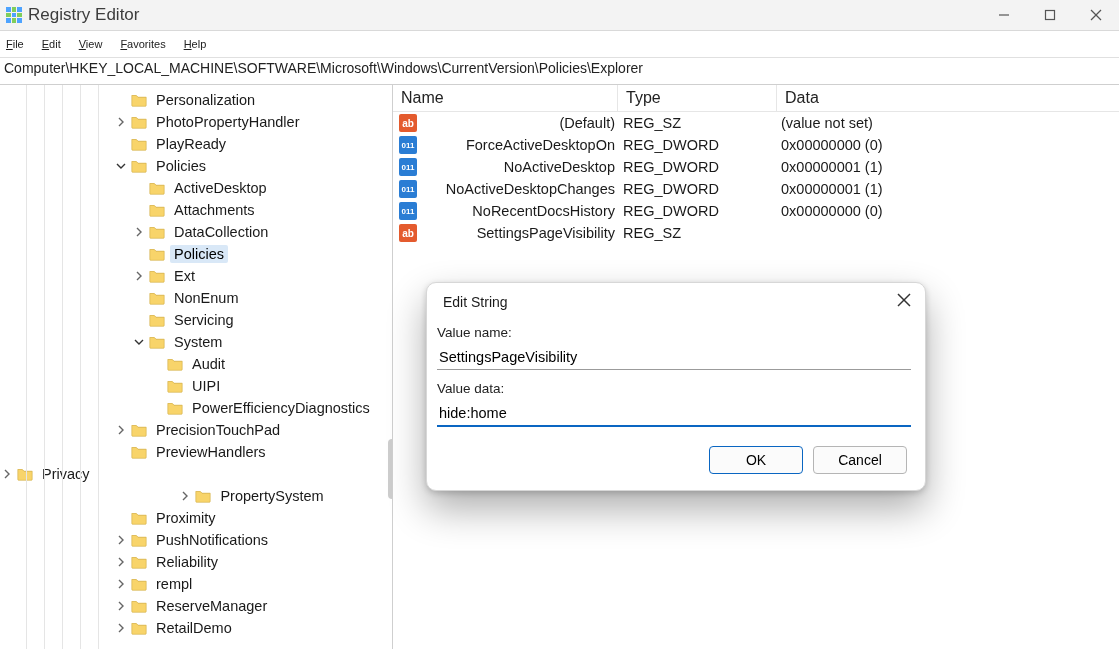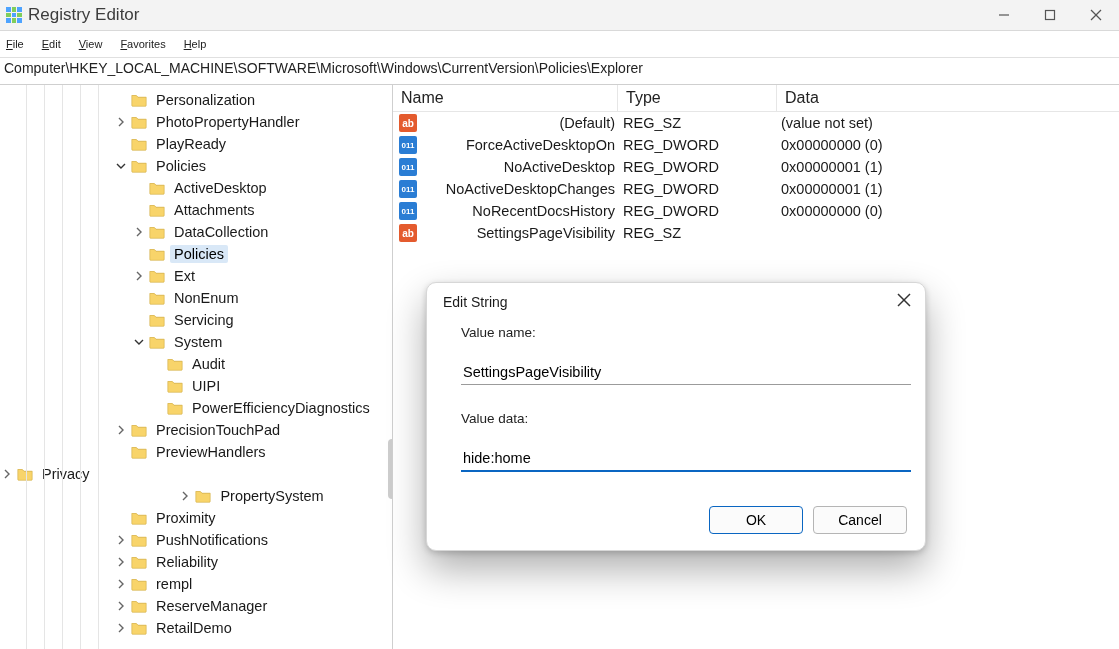--- a/index.html
+++ b/index.html
@@ -229,24 +229,24 @@
     border: 1px solid #d7d7d7;
   }
   .dialog-title {
     display: flex;
     justify-content: space-between;
     align-items: center;
     padding: 10px 14px 4px 16px;
     font-size: 14px;
   }
   .dialog-body {
-    padding: 4px 18px 16px 34px;
+    padding: 4px 18px 16px 10px;
     display: flex;
     flex-direction: column;
-    gap: 20px;
+    gap: 5px;
   }
   .dlabel {
     font-size: 13.5px;
     color: #222;
     margin-top: 6px;
   }
   .dinput {
     border: none;
     border-bottom: 1px solid #9b9b9b;
     font-size: 14.5px;

